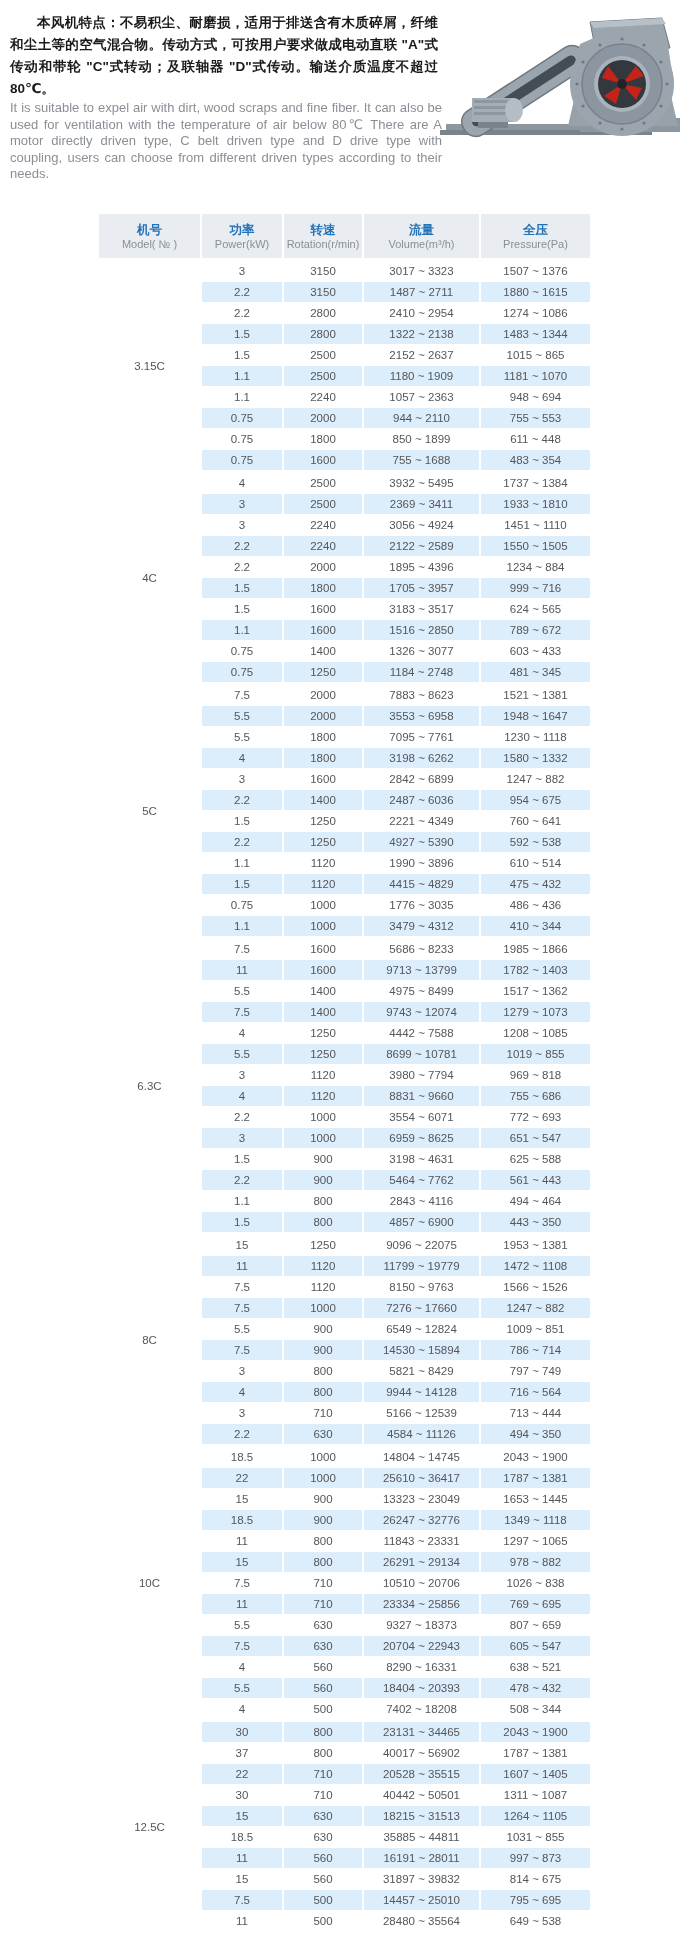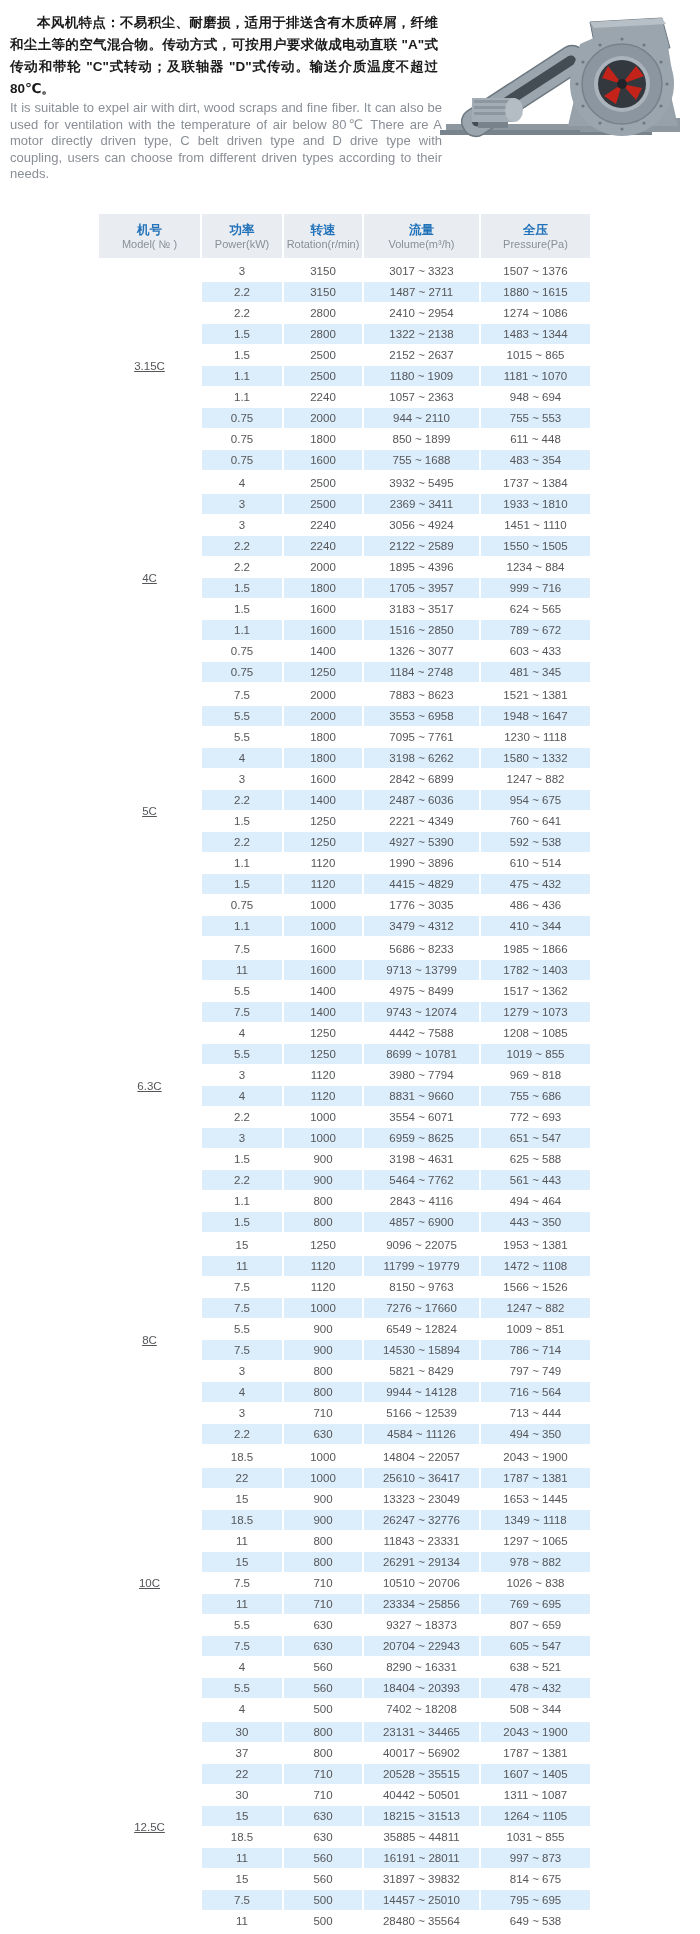--- a/index.html
+++ b/index.html
@@ -34,21 +34,21 @@
     background: #e9edf2; height: 44px; font-weight: normal;
     vertical-align: middle; text-align: center; padding: 2px 0;
   }
   th .zh { display: block; color: #2272b9; font-size: 12.5px; font-weight: bold; line-height: 15px; }
   th .en { display: block; color: #8a8f96; font-size: 11px; line-height: 12px; }
   table.spec td {
     height: 20px; line-height: 20px; text-align: center; vertical-align: middle;
     font-size: 11.5px; color: #545659; background: #ffffff; padding: 0;
   }
   td.model-cell {
-    background: #d6eafa; font-size: 12px; color: #545659; text-decoration: underline;
+    background: #d6eafa; font-size: 12px; color: #545659;
   }
   tr.stripe td.data { background: #dcedfb; }
   tr.group-start td { border-top: 2px solid #ffffff; }
 </style>
 </head>
 <body>
 
 <div class="page">
 
   <div class="intro">
@@ -483,21 +483,21 @@
         <tr class="stripe">
           <td class="data">2.2</td>
           <td class="data">630</td>
           <td class="data">4584 ~ 11126</td>
           <td class="data">494 ~ 350</td>
         </tr>
         <tr class="group-start">
           <td class="model-cell" rowspan="13">10C</td>
           <td class="data">18.5</td>
           <td class="data">1000</td>
-          <td class="data">14804 ~ 22057</td>
+          <td class="data">14804 ~ 14745</td>
           <td class="data">2043 ~ 1900</td>
         </tr>
         <tr class="stripe">
           <td class="data">22</td>
           <td class="data">1000</td>
           <td class="data">25610 ~ 36417</td>
           <td class="data">1787 ~ 1381</td>
         </tr>
         <tr>
           <td class="data">15</td>

